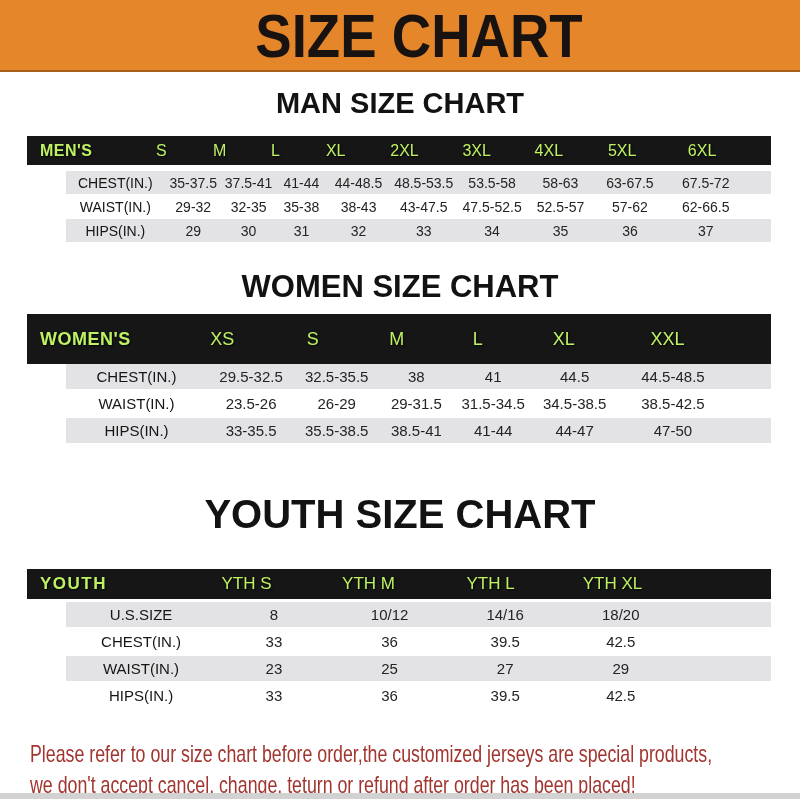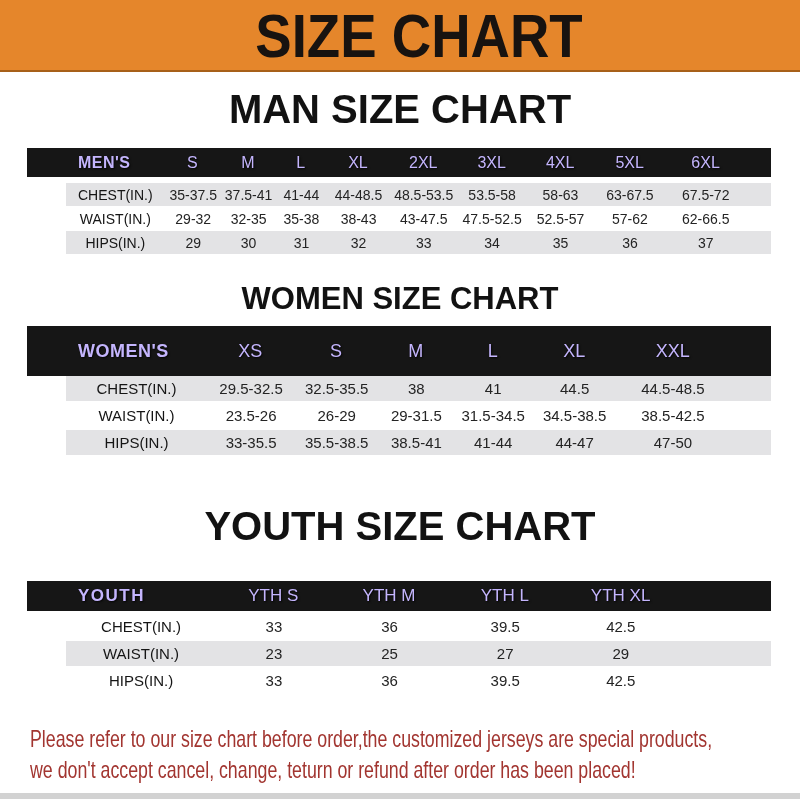--- a/index.html
+++ b/index.html
@@ -20,35 +20,34 @@
   .banner h1 {
     margin:0; font-size:62px; font-weight:bold; color:#181310;
     white-space:nowrap; transform:scaleX(.88); letter-spacing:0;
   }
 
   
   .section-title {
     margin:0; text-align:center; font-weight:bold;
     color:var(--title-black,#121212); white-space:nowrap;
   }
-  .sec-men  .section-title { font-size:40px; padding:15px 8px 16px; }
+  .sec-men  .section-title { font-size:29px; padding:15px 8px 16px; }
   .sec-women .section-title { font-size:31px; padding:26px 0 9px; }
   .sec-youth .section-title { font-size:40px; padding:47px 0 32px; }
 
   
   .table { width:744px; margin-left:27px; }
   .tr { display:grid; align-items:center; }
   .men   .tr { grid-template-columns:14% 8.1% 7.6% 7.4% 8.8% 9.7% 9.7% 9.7% 10% 11.5% 1fr; }
   .women .tr { grid-template-columns:20% 12.5% 11.8% 10.8% 11% 12.1% 15.8% 1fr; }
   .youth .tr { grid-template-columns:21.3% 16.4% 16.4% 16.4% 16.4% 1fr; }
 
   .bar {
-    background:var(--bar-bg,#161616); color:#c4b5fd;
+    background:var(--bar-bg,#161616); color:#bef264;
     text-shadow:1px 1px 2px rgba(0,0,0,.8);
-    padding-left:38px;
   }
   .men   .bar { height:29px; margin-bottom:6px; }
   .women .bar { height:50px; margin-bottom:0; }
   .youth .bar { height:30px; margin-bottom:3px; }
 
   .th, .td { text-align:center; white-space:nowrap; }
   .bar .label { text-align:left; padding-left:13px; font-weight:bold; }
   .men   .bar .label { font-size:20px; letter-spacing:.5px; }
   .women .bar .label { font-size:23px; letter-spacing:.5px; }
   .youth .bar .label { font-size:22px; letter-spacing:1.5px; }
@@ -183,20 +182,27 @@
   <section class="sec-youth">
     <h2 class="section-title">YOUTH SIZE CHART</h2>
     <div class="table youth">
       <div class="tr bar">
         <div class="th label">YOUTH</div>
         <div class="th">YTH S</div>
         <div class="th">YTH M</div>
         <div class="th">YTH L</div>
         <div class="th">YTH XL</div>
       </div>
+      <div class="tr data gray">
+        <div class="td label">U.S.SIZE</div>
+        <div class="td">8</div>
+        <div class="td">10/12</div>
+        <div class="td">14/16</div>
+        <div class="td">18/20</div>
+      </div>
       <div class="tr data">
         <div class="td label">CHEST(IN.)</div>
         <div class="td">33</div>
         <div class="td">36</div>
         <div class="td">39.5</div>
         <div class="td">42.5</div>
       </div>
       <div class="tr data gray">
         <div class="td label">WAIST(IN.)</div>
         <div class="td">23</div>

